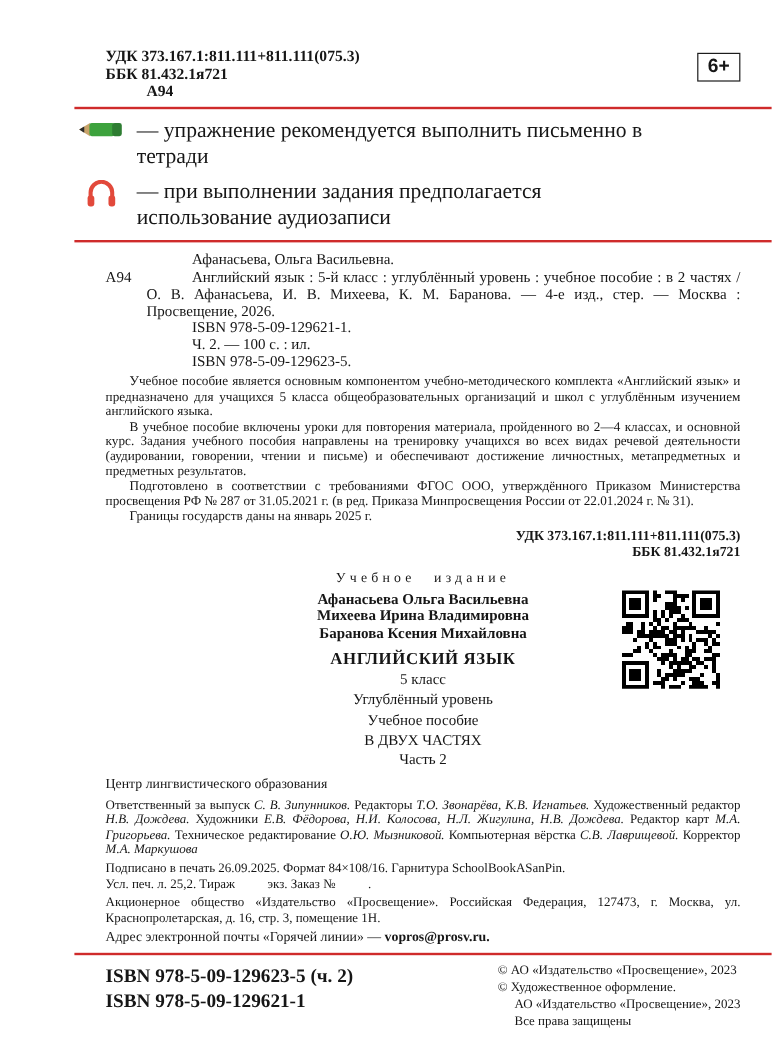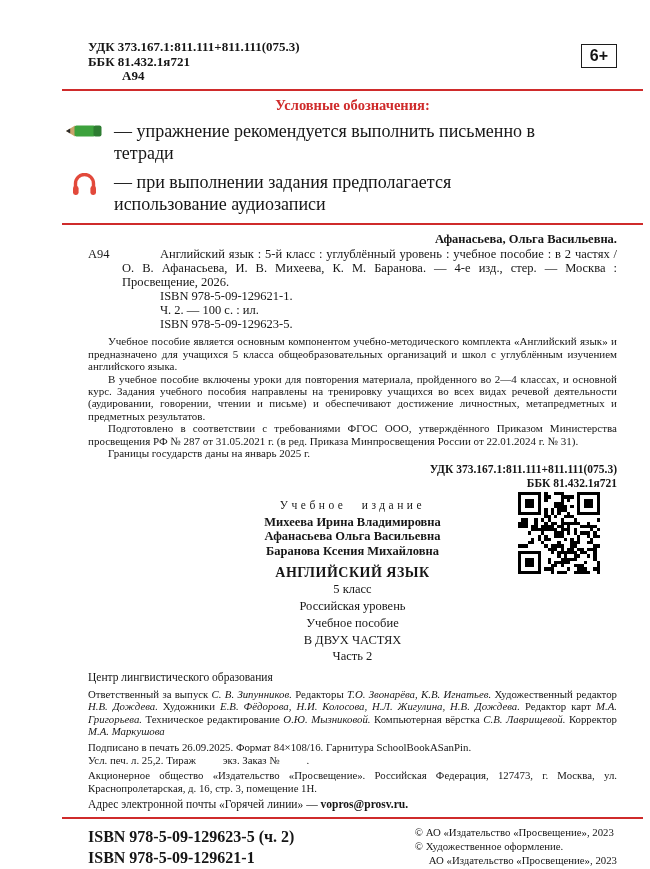--- a/index.html
+++ b/index.html
@@ -24,21 +24,21 @@
   
   .legend-title{margin-top:7px;text-align:center;color:#cf2b2b;font-weight:bold;font-size:14.5px;line-height:1.1;}
   .legend-item{display:flex;align-items:flex-start;gap:10px;margin-top:7px;margin-left:-24px;}
   .legend-item .licon{flex:0 0 40px;display:flex;justify-content:center;padding-top:1px;}
   .legend-item .ltext{font-weight:normal;font-size:18px;line-height:1.22;max-width:440px;}
   .legend-item:last-of-type{margin-top:5px;}
   .rule.second{margin-top:7px;}
 
   
   .biblio{padding-left:34px;margin-top:7px;font-size:12.5px;line-height:1.13;}
-  .bib-head{font-weight:bold;text-indent:38px;text-align:right;}
+  .bib-head{font-weight:normal;text-indent:38px;}
   .bib-entry{position:relative;text-indent:38px;text-align:justify;}
   .bib-code{position:absolute;left:-34px;top:0;text-indent:0;}
   .bib-line{margin-left:38px;}
 
   
   .annotation{margin-top:4px;font-size:11px;line-height:1.13;}
   .annotation p{margin:0;text-align:justify;text-indent:20px;}
   .udk-right{margin-top:4px;text-align:right;font-weight:bold;font-size:11.5px;line-height:1.16;}
 
   
@@ -79,21 +79,20 @@
   <div class="content">
 
     <div class="codes">
       <div>УДК 373.167.1:811.111+811.111(075.3)</div>
       <div>ББК 81.432.1я721</div>
       <div class="code-a94">А94</div>
     </div>
 
     <div class="rule"></div>
 
-    <div class="legend-title">Условные обозначения:</div>
 
     <div class="legend-item">
       <span class="licon">
         <svg width="38" height="17" viewBox="0 0 38 17" aria-hidden="true">
           <polygon points="1,9 10,3.5 10,14.5" fill="#c9a36a"></polygon>
           <polygon points="1,9 5.2,6.4 5.2,11.6" fill="#2b2b2b"></polygon>
           <rect x="9.5" y="3.5" width="21" height="11" rx="2" fill="#3da23d"></rect>
           <rect x="28.5" y="3.5" width="8" height="11" rx="2" fill="#2e7d32"></rect>
         </svg>
       </span>
@@ -132,30 +131,30 @@
     </div>
 
     <div class="udk-right">
       <div>УДК 373.167.1:811.111+811.111(075.3)</div>
       <div>ББК 81.432.1я721</div>
     </div>
 
     <div class="ed-label">Учебное издание</div>
 
     <div class="ed-authors">
+      <div>Афанасьева Ольга Васильевна</div>
       <div>Михеева Ирина Владимировна</div>
-      <div>Афанасьева Ольга Васильевна</div>
       <div>Баранова Ксения Михайловна</div>
     </div>
 
     <div class="ed-title">АНГЛИЙСКИЙ ЯЗЫК</div>
 
     <div class="ed-subs">
       <div>5 класс</div>
-      <div>Российская уровень</div>
+      <div>Углублённый уровень</div>
       <div>Учебное пособие</div>
       <div>В ДВУХ ЧАСТЯХ</div>
       <div>Часть 2</div>
     </div>
 
     <div class="center-name">Центр лингвистического образования</div>
 
     <p class="credits"><span>Ответственный за выпуск </span><em>С. В. Зипунников.</em><span> Редакторы </span><em>Т.О. Звонарёва, К.В. Игнатьев.</em><span> Художественный редактор </span><em>Н.В. Дождева.</em><span> Художники </span><em>Е.В. Фёдорова, Н.И. Колосова, Н.Л. Жигулина, Н.В. Дождева.</em><span> Редактор карт </span><em>М.А. Григорьева.</em><span> Техническое редактирование </span><em>О.Ю. Мызниковой.</em><span> Компьютерная вёрстка </span><em>С.В. Лаврищевой.</em><span> Корректор </span><em>М.А. Маркушова</em></p>
 
     <div class="imprint">

